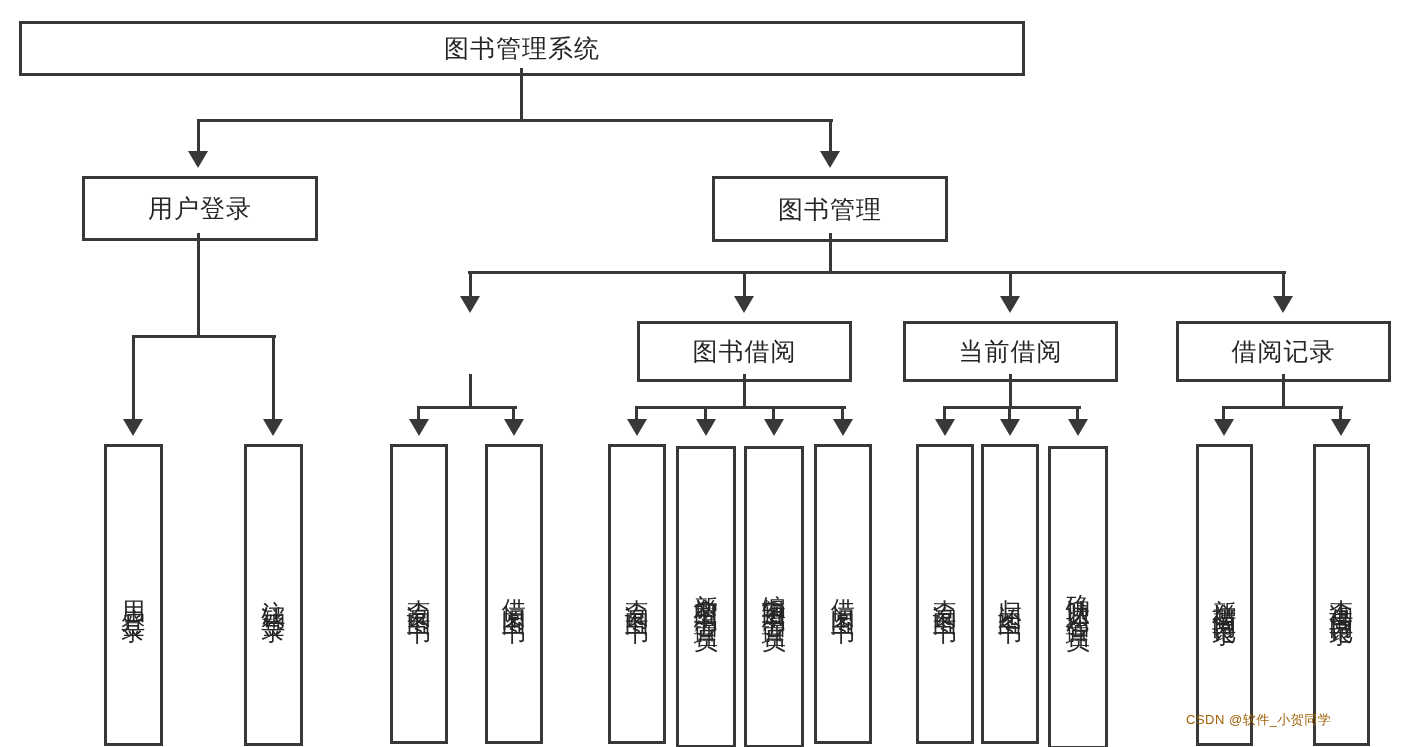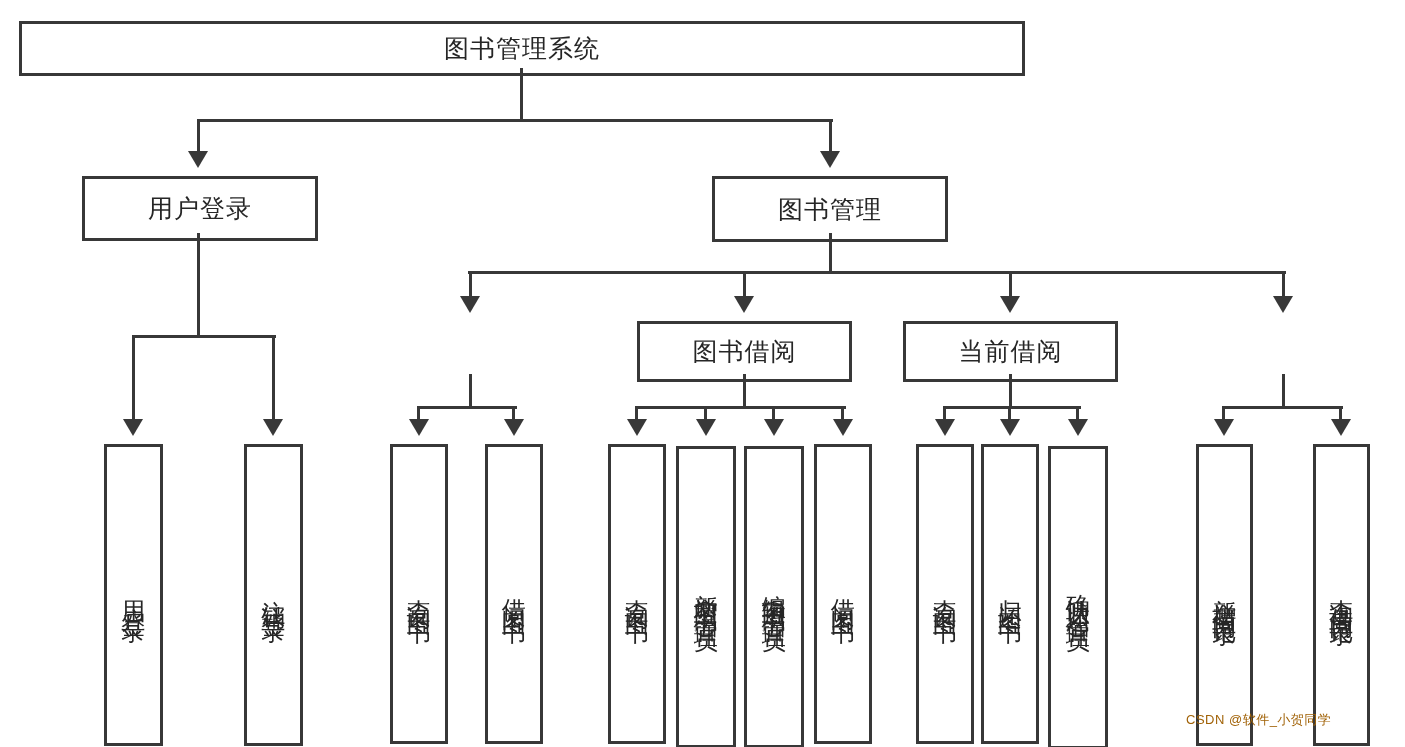--- a/index.html
+++ b/index.html
@@ -71,20 +71,23 @@
   <div class="vline" style="left:1009px;top:271px;height:27px"></div>
   <div class="arrow" style="left:1000px;top:296px"></div>
   <div class="vline" style="left:1282px;top:271px;height:27px"></div>
   <div class="arrow" style="left:1273px;top:296px"></div>
 
   <div class="box h-box" style="left:637px;top:313px;width:215px;height:61px">
     <span>图书借阅</span>
   </div>
   <div class="box h-box" style="left:903px;top:313px;width:215px;height:61px">
     <span>当前借阅</span>
+  </div>
+  <div class="box h-box" style="left:1176px;top:313px;width:215px;height:61px">
+    <span>借阅记录</span>
   </div>
 
   <div class="vline" style="left:469px;top:374px;height:35px"></div>
   <div class="hline" style="left:417px;top:406px;width:100px"></div>
   <div class="vline" style="left:417px;top:406px;height:16px"></div>
   <div class="arrow" style="left:409px;top:419px"></div>
   <div class="vline" style="left:512px;top:406px;height:16px"></div>
   <div class="arrow" style="left:504px;top:419px"></div>
 
   <div class="vline" style="left:743px;top:374px;height:35px"></div>

